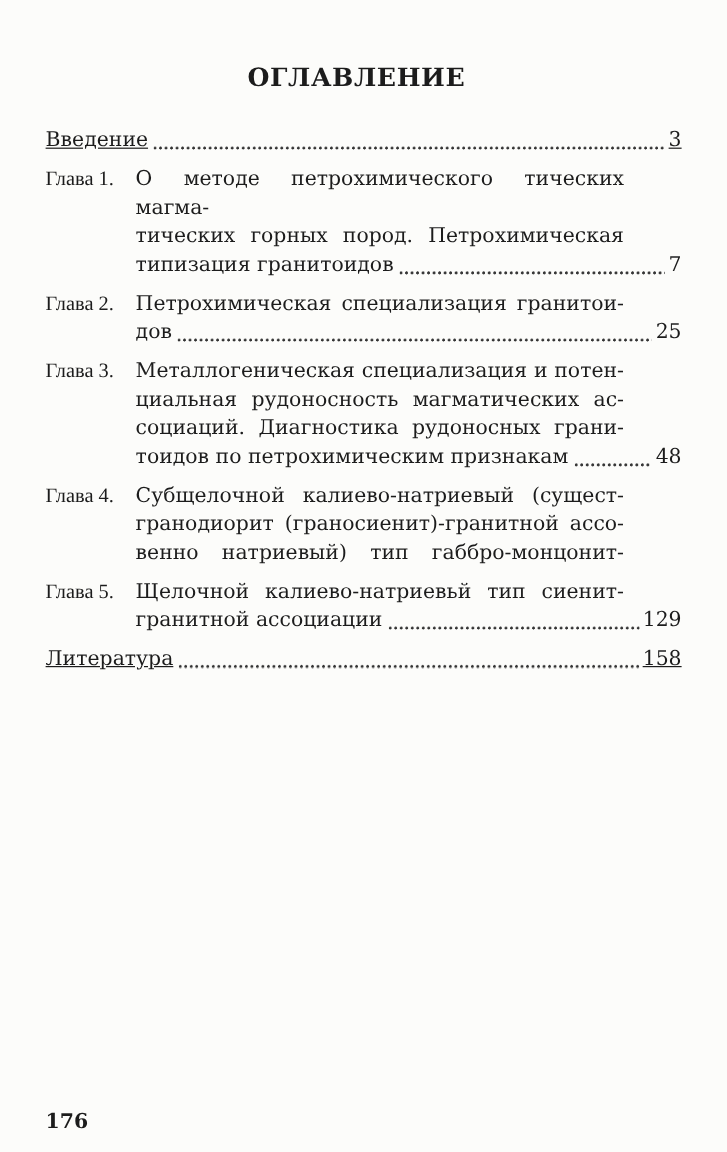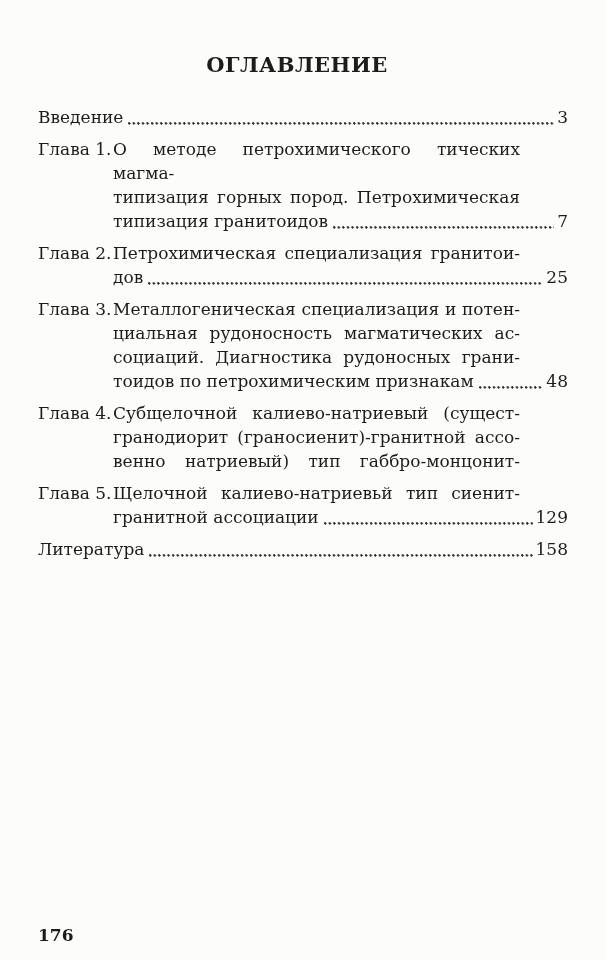--- a/index.html
+++ b/index.html
@@ -36,23 +36,24 @@
     font-size: 17px;
     line-height: 24px;
   }
   .entry { position: relative; margin-bottom: 8px; }
   .entry .label {
     position: absolute;
     left: 0;
     top: 0;
     line-height: 24px;
     white-space: nowrap;
+    font-family: Liberation Serif, serif;
   }
   .entry .body { margin-left: 75px; }
-  .entry.no-label .body { margin-left: 0; }
+  .entry.no-label .body { margin-left: 0; text-decoration: underline; }
   .line { line-height: 24px; }
   .line.j {
     width: 407px;
     text-align: justify;
     text-align-last: justify;
   }
   .line.last { display: flex; width: 100%; }
   .line.last .t { white-space: nowrap; }
   .line.last .dots {
     flex: 1 1 auto;
@@ -96,21 +97,21 @@
         <span class="dots"></span>
         <span class="pg">3</span>
       </div>
     </div>
   </div>
       <div class="entry">
     <span class="label">Глава 1.</span>
     <div class="body">
 
       <div class="line j">О методе петрохимического тических магма-</div>
-          <div class="line j">типизация горных пород. Петрохимическая</div>
+          <div class="line j">тических горных пород. Петрохимическая</div>
           <div class="line last">
         <span class="t">типизация гранитоидов</span>
         <span class="dots"></span>
         <span class="pg">7</span>
       </div>
     </div>
   </div>
       <div class="entry">
     <span class="label">Глава 2.</span>
     <div class="body">

